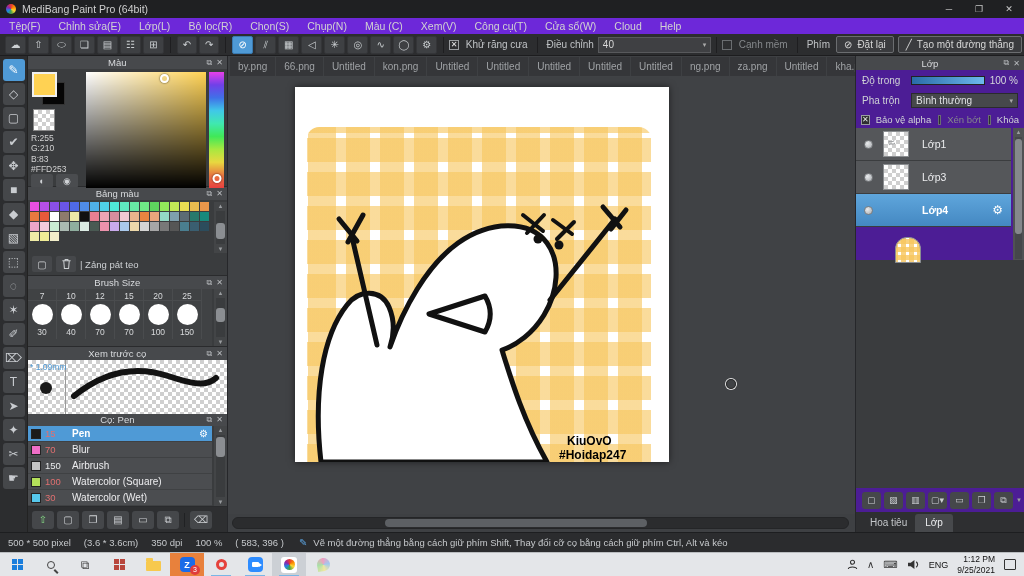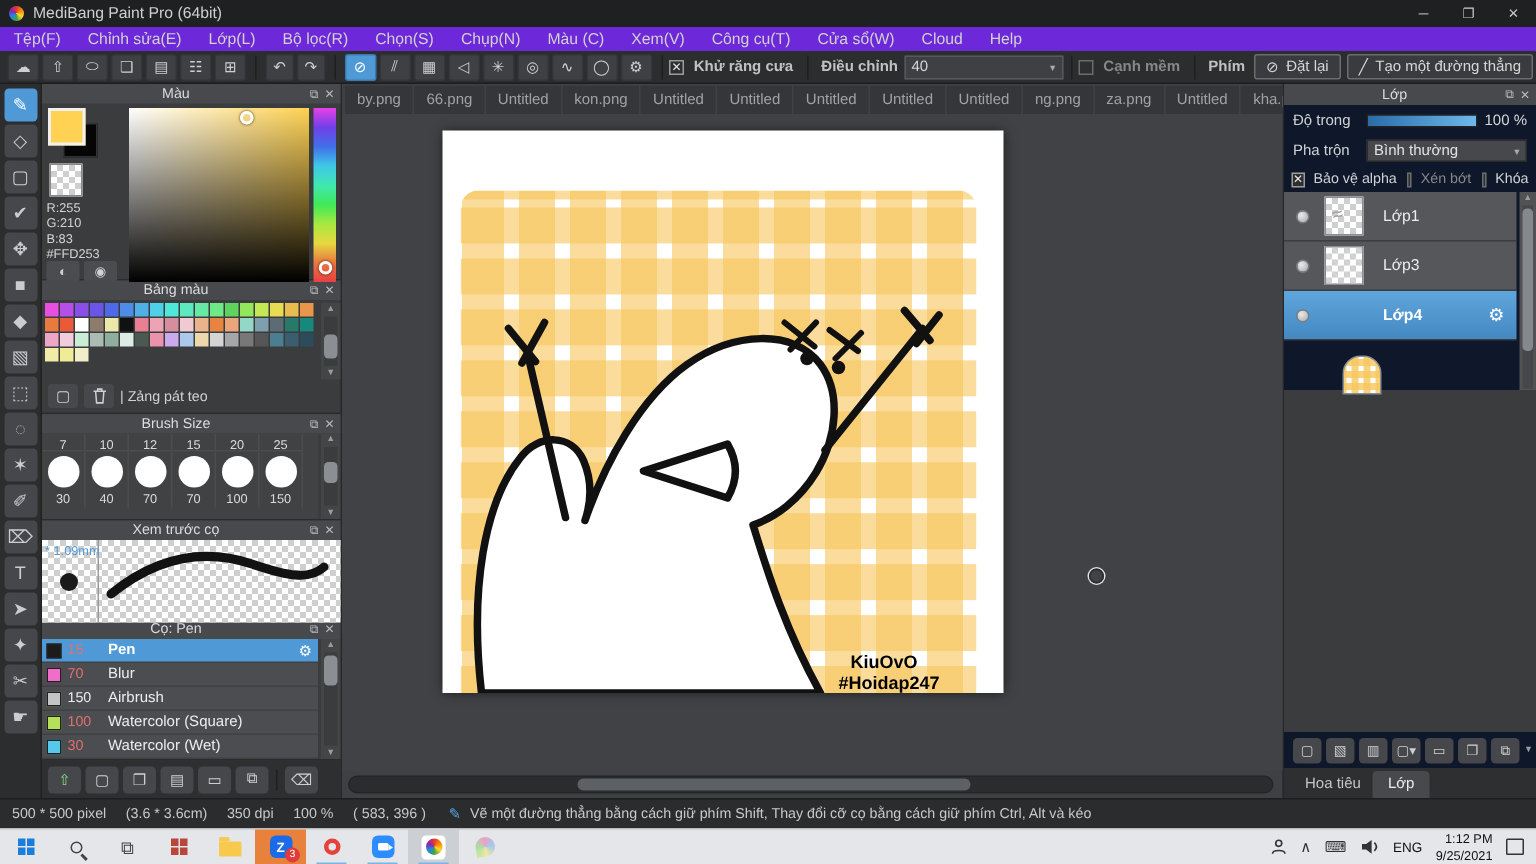--- a/index.html
+++ b/index.html
@@ -15,21 +15,21 @@
 
   
   .menubar{position:absolute;top:18px;left:0;right:0;height:16px;background:#6d28d9;display:flex;align-items:flex-end;}
   .menu-item{font-size:10.5px;color:#d2d2d2;padding:0 9px;line-height:16px;cursor:default;}
 
   
   .toolbar{position:absolute;top:34px;left:0;right:0;height:22px;background:#2c2d2f;border-bottom:1px solid #1d1d1f;display:flex;align-items:center;padding-left:4px;}
   .tb-btn{width:21px;height:18px;margin:0 1px;background:#3e4043;border:1px solid #343538;border-radius:2px;display:flex;align-items:center;justify-content:center;font-size:10px;color:#ccd0d3;}
   .tb-btn.sel{background:#4f9ad6;border-color:#3a7ab0;color:#fff;}
   .tb-sep{width:1px;height:16px;background:#1e1e20;margin:0 5px;}
-  .tb-label{font-size:10px;color:#c0c3c6;margin:12px 4px;white-space:nowrap;font-weight:bold;}
+  .tb-label{font-size:10px;color:#c0c3c6;margin:12px 4px;white-space:nowrap;}
   .tb-label.dim{color:#85888b;}
   .chk{width:10px;height:10px;border:1px solid #9a9da0;background:#2e2f31;display:inline-flex;align-items:center;justify-content:center;font-size:8px;color:#e8e8e8;margin-right:3px;vertical-align:-1px;}
   .chk.off{color:transparent;border-color:#6a6d70;}
   .dropdown{width:118px;height:16px;background:#3f4043;border:1px solid #58595c;display:flex;align-items:center;font-size:10px;color:#d8d8d8;padding:0 4px;}
   .dropdown .arr{margin-left:auto;font-size:7px;color:#aaa;}
   .tb-push{height:17px;border:1px solid #6b6d70;background:#3a3b3e;border-radius:2px;color:#d6d6d6;font-size:10px;display:flex;align-items:center;padding:0 7px;margin:0 2px;white-space:nowrap;}
   .tb-push .g{margin-right:5px;font-size:10px;}
 
   
   .main{position:absolute;top:56px;left:0;right:0;height:476px;display:flex;}
@@ -116,21 +116,21 @@
   .plaid{position:absolute;left:12px;top:40px;right:18px;bottom:0;border-radius:12px 12px 0 0;
     background-image:repeating-linear-gradient(90deg,rgba(247,198,94,.62) 0 24px,transparent 24px 34px),repeating-linear-gradient(0deg,rgba(247,198,94,.62) 0 24px,transparent 24px 34px);
     background-position:5px 6px;}
   .flork{position:absolute;left:0;top:0;}
   .cursor-ring{position:absolute;left:498px;top:303px;width:10px;height:10px;border:1.5px solid #2a2a2a;border-radius:50%;box-shadow:0 0 0 1px rgba(255,255,255,.85);}
   .hscroll-row{position:absolute;left:0;right:0;bottom:0;height:18px;}
   .hscroll{position:absolute;left:4px;right:6px;top:3px;height:12px;background:#2b2c2e;border:1px solid #242527;border-radius:6px;}
   .hthumb{position:absolute;left:152px;width:262px;top:1px;bottom:1px;background:#5d6064;border-radius:5px;}
 
   
-  .right-panel{width:169px;background:#0f172a;border-left:1px solid #26272a;display:flex;flex-direction:column;}
+  .right-panel{width:169px;background:#4c1d95;border-left:1px solid #26272a;display:flex;flex-direction:column;}
   .rp-header{height:14px;background:#47494c;display:flex;align-items:center;font-size:9.5px;color:#d9dbde;flex:none;}
   .row-op{height:20px;display:flex;align-items:center;padding:0 6px;gap:5px;flex:none;}
   .rp-label{width:44px;font-size:10px;color:#cfd2d5;flex:none;}
   .op-slider{flex:1;height:9px;background:linear-gradient(to right,#2a6ca8,#6db8ec);border:1px solid #222;}
   .op-val{font-size:10px;color:#d5d8db;flex:none;}
   .row-blend{height:21px;display:flex;align-items:center;padding:0 6px;gap:5px;flex:none;}
   .blend-select{flex:1;height:15px;background:#46484b;border:1px solid #2a2b2d;display:flex;align-items:center;font-size:10px;color:#e0e2e4;padding:0 4px;gap:24px;}
   .blend-select .arr{margin-left:auto;font-size:7px;color:#aaa;}
   .row-checks{height:17px;display:flex;align-items:center;padding:0 5px;gap:7px;font-size:9.5px;color:#d0d3d6;flex:none;white-space:nowrap;}
   .row-checks .dim{color:#85888b;}

